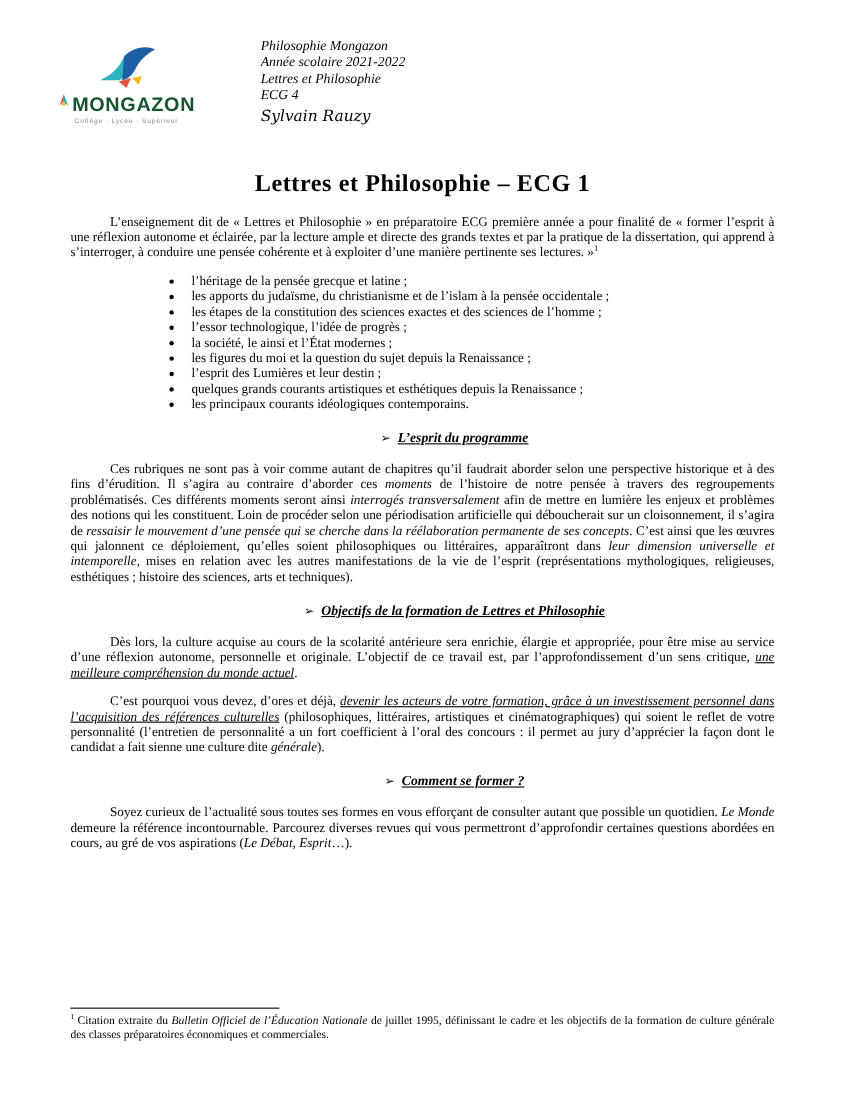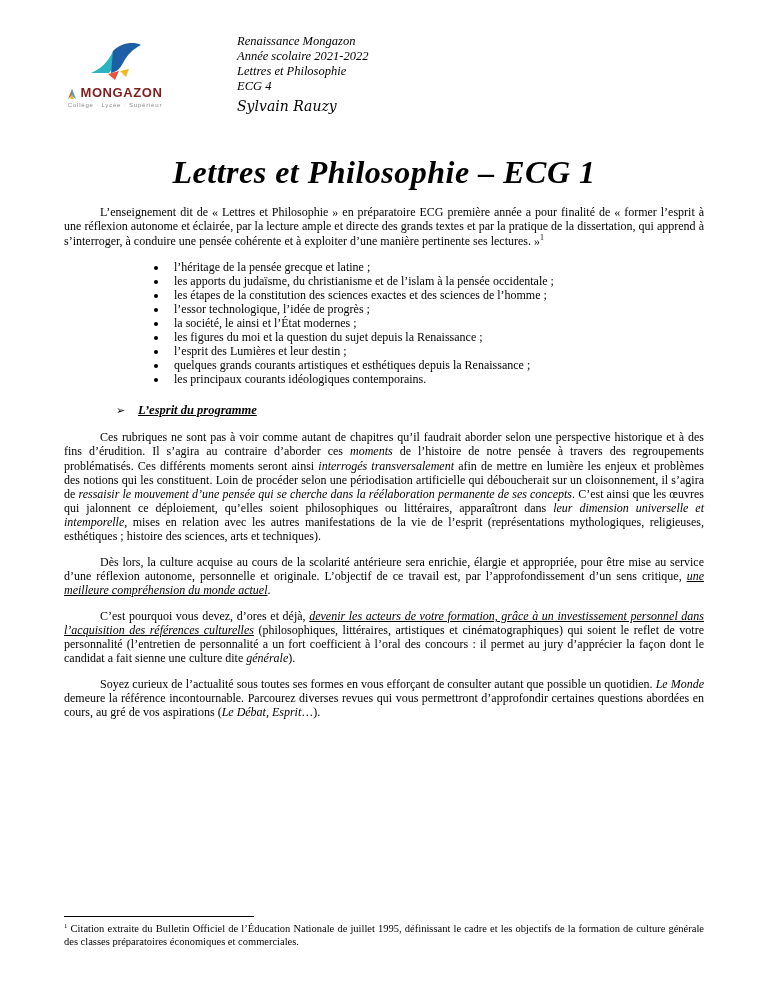--- a/index.html
+++ b/index.html
@@ -8,38 +8,38 @@
     width: 768px; height: 994px; margin: 0 auto; background: #ffffff;
     position: relative; padding: 34px 64px 0 64px; overflow: hidden;
     font-family: "Liberation Serif", serif; color: #000;
     font-size: 12px; line-height: 1.17;
   }
   
   .doc-header { position: relative; height: 106px; }
   .logo { position: absolute; left: -14px; top: 6px; width: 130px; text-align: center; }
   .logo svg { display: block; margin: 0 auto; }
   .brand {
-    font-family: "Liberation Sans", sans-serif; font-weight: bold; color: #7f1d1d;
-    font-size: 13px; letter-spacing: 0.6px;
-    display: flex; align-items: flex-end; justify-content: center; gap: 3px; margin-top: 1px;
+    font-family: "Liberation Sans", sans-serif; font-weight: bold; color: #14532d;
+    font-size: 18px; letter-spacing: 0.6px;
+    display: flex; align-items: flex-start; justify-content: center; gap: 3px; margin-top: 1px;
   }
   .tagline { font-family: "Liberation Sans", sans-serif; font-size: 6px; color: #8a8a8a; letter-spacing: 0.8px; margin-top: 2px; }
   .meta { position: absolute; left: 173px; top: 0; font-style: italic; font-size: 12.5px; line-height: 1.2; }
   .meta .author { font-size: 14px; margin-top: 4px; font-family: "DejaVu Serif", serif; font-style: italic; }
   
   .title {
-    font-family: "Liberation Serif", serif; font-style: italic; font-weight: bold;
-    font-size: 32px; text-align: center; margin: 14px 0 14px 0; letter-spacing: 0.5px;
+    font-family: "Liberation Serif", serif; font-weight: bold;
+    font-size: 22px; text-align: center; margin: 14px 0 14px 0; letter-spacing: 0.5px;
   }
   
   .para { text-align: justify; margin: 12px 0; }
   .indent { text-indent: 36px; }
   .rubriques { margin: 5px 0 5px 0; padding-left: 104px; }
   .rubriques li { text-align: left; padding-left: 6px; }
-  .section-heading { margin: 17px 0 13px 52px; font-weight: bold; font-style: italic; font-size: 12.5px; }
+  .section-heading { margin: 17px 0 13px 52px; font-weight: bold; font-style: italic; font-size: 12.5px; text-align: center; }
   .section-heading .marker { font-style: normal; font-weight: normal; display: inline-block; width: 22px; font-size: 11px; }
   .section-heading .heading-text { text-decoration: underline; }
   sup { font-size: 0.65em; line-height: 0; }
   
   .footnote-area { position: absolute; left: 64px; right: 64px; top: 916px; }
   .footnote-rule { width: 190px; border-top: 1px solid #000; margin-bottom: 5px; }
   .footnote { font-size: 10.5px; line-height: 1.24; text-align: justify; margin: 0; }
 </style>
 </head>
 <body>
@@ -62,21 +62,21 @@
             <path d="M1 11 L5 1 L6.5 6 Z" fill="#e5533c"></path>
             <path d="M5 1 L9 11 L4.5 8 Z" fill="#2bb3c0"></path>
             <path d="M3 11 L5 6 L7 11 Z" fill="#f2b722"></path>
           </svg>
         </span>
         <span>MONGAZON</span>
       </div>
       <div class="tagline">Collège · Lycée · Supérieur</div>
     </div>
     <div class="meta">
-      <div>Renaissance Mongazon</div>
+      <div>Philosophie Mongazon</div>
       <div>Année scolaire 2021-2022</div>
       <div>Lettres et Philosophie</div>
       <div>ECG 4</div>
       <div class="author">Sylvain Rauzy</div>
     </div>
   </header>
 
   <h1 class="title">Lettres et Philosophie – ECG 1</h1>
 
   <p class="para indent"><span>L’enseignement dit de « Lettres et Philosophie » en préparatoire ECG première année a pour finalité de « former l’esprit à une réflexion autonome et éclairée, par la lecture ample et directe des grands textes et par la pratique de la dissertation, qui apprend à s’interroger, à conduire une pensée cohérente et à exploiter d’une manière pertinente ses lectures. »</span><sup>1</sup></p>
@@ -93,25 +93,31 @@
     <li>quelques grands courants artistiques et esthétiques depuis la Renaissance ;</li>
     <li>les principaux courants idéologiques contemporains.</li>
   </ul>
 
   <div class="section-heading">
     <span class="marker">➢</span><span class="heading-text">L’esprit du programme</span>
   </div>
 
   <p class="para indent"><span>Ces rubriques ne sont pas à voir comme autant de chapitres qu’il faudrait aborder selon une perspective historique et à des fins d’érudition. Il s’agira au contraire d’aborder ces </span><span style="font-style: italic;">moments</span><span> de l’histoire de notre pensée à travers des regroupements problématisés. Ces différents moments seront ainsi </span><span style="font-style: italic;">interrogés transversalement</span><span> afin de mettre en lumière les enjeux et problèmes des notions qui les constituent. Loin de procéder selon une périodisation artificielle qui déboucherait sur un cloisonnement, il s’agira de </span><span style="font-style: italic;">ressaisir le mouvement d’une pensée qui se cherche dans la réélaboration permanente de ses concepts</span><span>. C’est ainsi que les œuvres qui jalonnent ce déploiement, qu’elles soient philosophiques ou littéraires, apparaîtront dans </span><span style="font-style: italic;">leur dimension universelle et intemporelle</span><span>, mises en relation avec les autres manifestations de la vie de l’esprit (représentations mythologiques, religieuses, esthétiques ; histoire des sciences, arts et techniques).</span></p>
 
+  <div class="section-heading">
+    <span class="marker">➢</span><span class="heading-text">Objectifs de la formation de Lettres et Philosophie</span>
+  </div>
 
   <p class="para indent"><span>Dès lors, la culture acquise au cours de la scolarité antérieure sera enrichie, élargie et appropriée, pour être mise au service d’une réflexion autonome, personnelle et originale. L’objectif de ce travail est, par l’approfondissement d’un sens critique, </span><span style="font-style: italic; text-decoration: underline;">une meilleure compréhension du monde actuel</span><span>.</span></p>
   <p class="para indent"><span>C’est pourquoi vous devez, d’ores et déjà, </span><span style="font-style: italic; text-decoration: underline;">devenir les acteurs de votre formation, grâce à un investissement personnel dans l’acquisition des références culturelles</span><span> (philosophiques, littéraires, artistiques et cinématographiques) qui soient le reflet de votre personnalité (l’entretien de personnalité a un fort coefficient à l’oral des concours : il permet au jury d’apprécier la façon dont le candidat a fait sienne une culture dite </span><span style="font-style: italic;">générale</span><span>).</span></p>
 
+  <div class="section-heading">
+    <span class="marker">➢</span><span class="heading-text">Comment se former ?</span>
+  </div>
 
   <p class="para indent"><span>Soyez curieux de l’actualité sous toutes ses formes en vous efforçant de consulter autant que possible un quotidien. </span><span style="font-style: italic;">Le Monde</span><span> demeure la référence incontournable. Parcourez diverses revues qui vous permettront d’approfondir certaines questions abordées en cours, au gré de vos aspirations (</span><span style="font-style: italic;">Le Débat, Esprit</span><span>…).</span></p>
 
   <footer class="footnote-area">
     <div class="footnote-rule"></div>
-    <p class="footnote"><sup>1</sup><span> Citation extraite du </span><span style="">Bulletin Officiel de l’Éducation Nationale</span><span> de juillet 1995, définissant le cadre et les objectifs de la formation de culture générale des classes préparatoires économiques et commerciales.</span></p>
+    <p class="footnote"><sup>1</sup><span> Citation extraite du </span><span style="font-style: italic;">Bulletin Officiel de l’Éducation Nationale</span><span> de juillet 1995, définissant le cadre et les objectifs de la formation de culture générale des classes préparatoires économiques et commerciales.</span></p>
   </footer>
 
 </div>
 
 </body></html>

